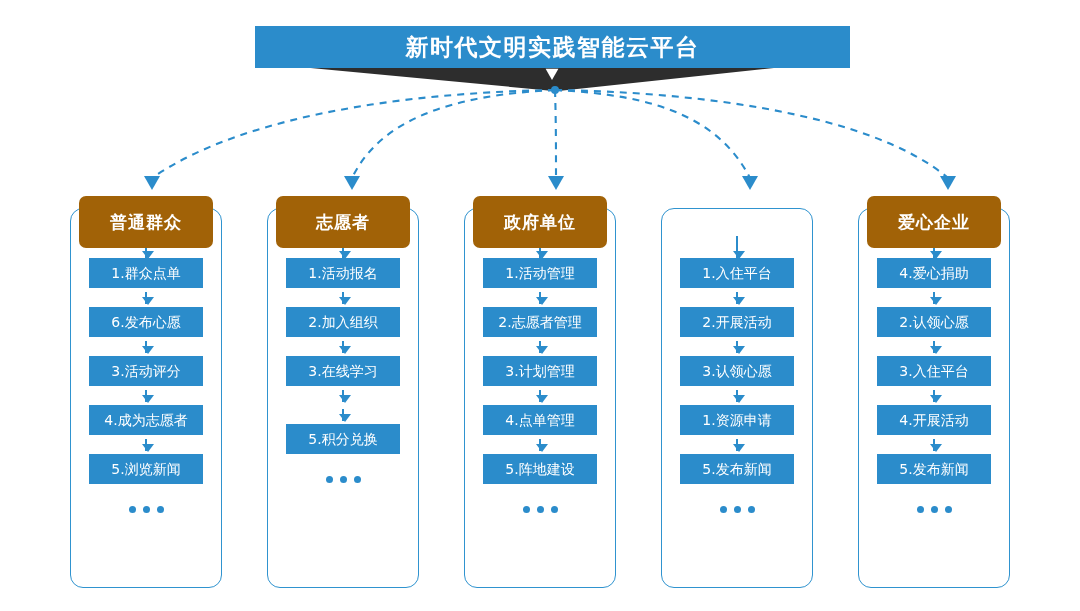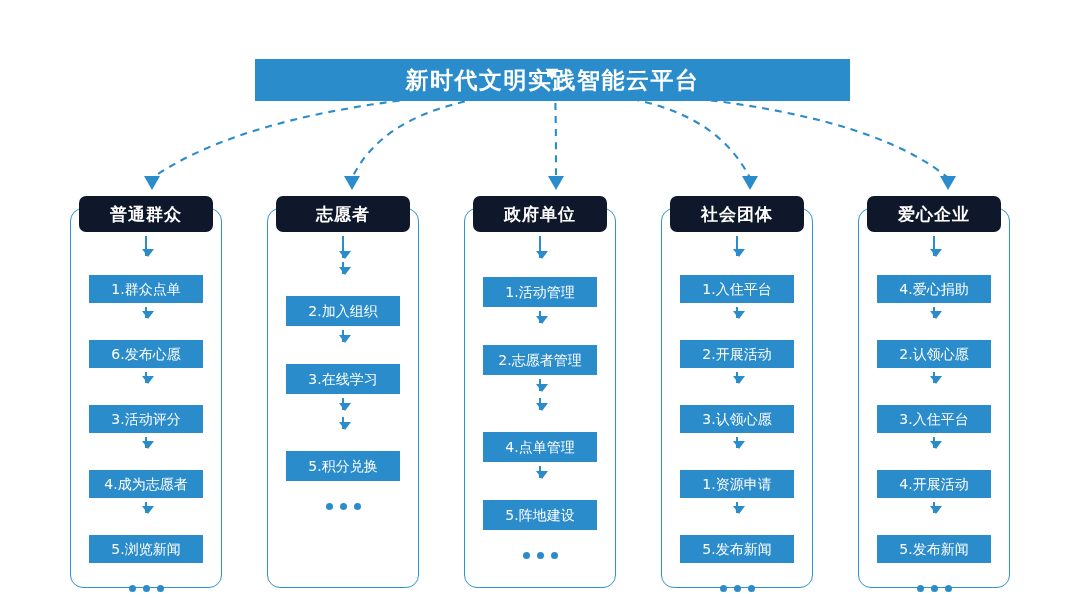--- a/index.html
+++ b/index.html
@@ -41,21 +41,20 @@
     position: absolute;
     left: 255px;
     top: 26px;
     width: 595px;
     height: 42px;
     background: #2b8ccb;
     display: flex;
     align-items: center;
     justify-content: center;
     z-index: 3;
-    margin-top: 33px;
   }
   .banner-title {
     color: #ffffff;
     font-size: 23px;
     font-weight: bold;
     letter-spacing: 1.5px;
     line-height: 1;
   }
 
   
@@ -85,22 +84,22 @@
     border-radius: 13px;
     box-sizing: border-box;
     background: transparent;
   }
   .column-head {
     position: absolute;
     left: 50%;
     transform: translateX(-50%);
     top: 0;
     width: 134px;
-    height: 36px;
-    background: #0f172a;
+    height: 52px;
+    background: #a16207;
     border-radius: 7px;
     display: flex;
     align-items: center;
     justify-content: center;
     z-index: 4;
   }
   .column-head-label {
     color: #ffffff;
     font-size: 17px;
     font-weight: bold;
@@ -134,21 +133,20 @@
     border-top: 8px solid #2b8ccb;
   }
   .step {
     width: 114px;
     height: 30px;
     background: #2b8ccb;
     display: flex;
     align-items: center;
     justify-content: center;
     box-sizing: border-box;
-    margin-top: 19px;
   }
   .step-label {
     color: #ffffff;
     font-size: 14px;
     line-height: 1;
     white-space: nowrap;
   }
   .arrow {
     width: 0;
     height: 12px;
@@ -265,20 +263,23 @@
           </div>
         </div>
       </div>
       <div class="column">
         <div class="column-frame"></div>
         <div class="column-head">
           <div class="column-head-label">志愿者</div>
         </div>
         <div class="column-body">
           <div class="head-stem"></div>
+          <div class="step">
+            <div class="step-label">1.活动报名</div>
+          </div>
           <div class="arrow"></div>
           <div class="step">
             <div class="step-label">2.加入组织</div>
           </div>
           <div class="arrow"></div>
           <div class="step">
             <div class="step-label">3.在线学习</div>
           </div>
           <div class="arrow"></div>
           <div class="arrow"></div>
@@ -300,40 +301,40 @@
         <div class="column-body">
           <div class="head-stem"></div>
           <div class="step">
             <div class="step-label">1.活动管理</div>
           </div>
           <div class="arrow"></div>
           <div class="step">
             <div class="step-label">2.志愿者管理</div>
           </div>
           <div class="arrow"></div>
+          <div class="step">
+            <div class="step-label">3.计划管理</div>
+          </div>
           <div class="arrow"></div>
           <div class="step">
             <div class="step-label">4.点单管理</div>
           </div>
           <div class="arrow"></div>
           <div class="step">
             <div class="step-label">5.阵地建设</div>
           </div>
           <div class="ellipsis">
             <span></span>
             <span></span>
             <span></span>
           </div>
         </div>
       </div>
       <div class="column">
         <div class="column-frame"></div>
-        <div class="column-head">
-          <div class="column-head-label">社会团体</div>
-        </div>
         <div class="column-body">
           <div class="head-stem"></div>
           <div class="step">
             <div class="step-label">1.入住平台</div>
           </div>
           <div class="arrow"></div>
           <div class="step">
             <div class="step-label">2.开展活动</div>
           </div>
           <div class="arrow"></div>

